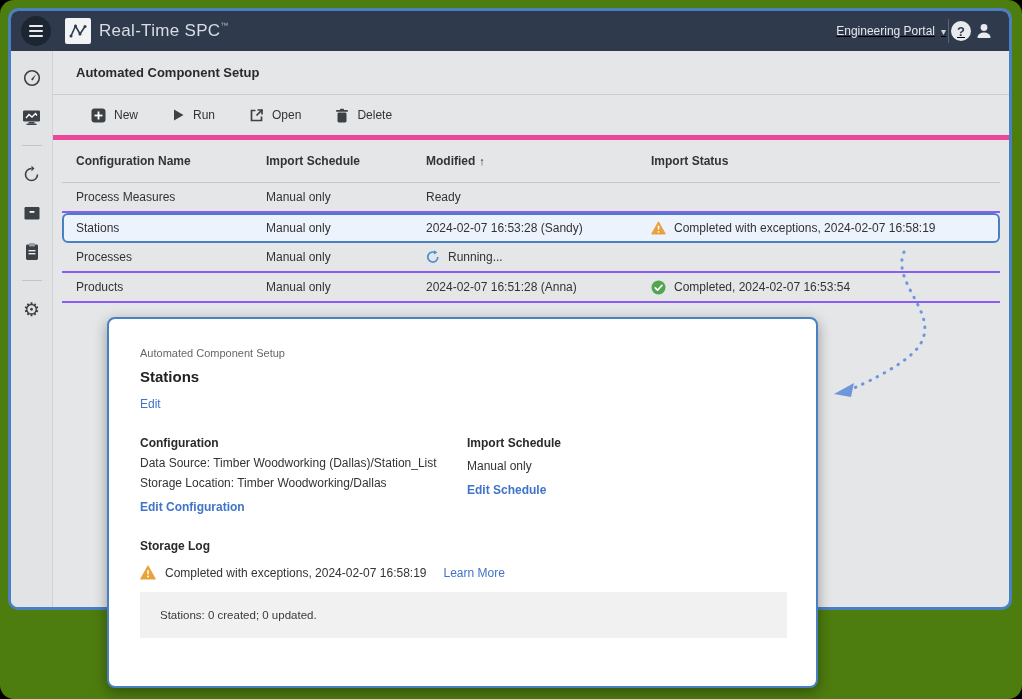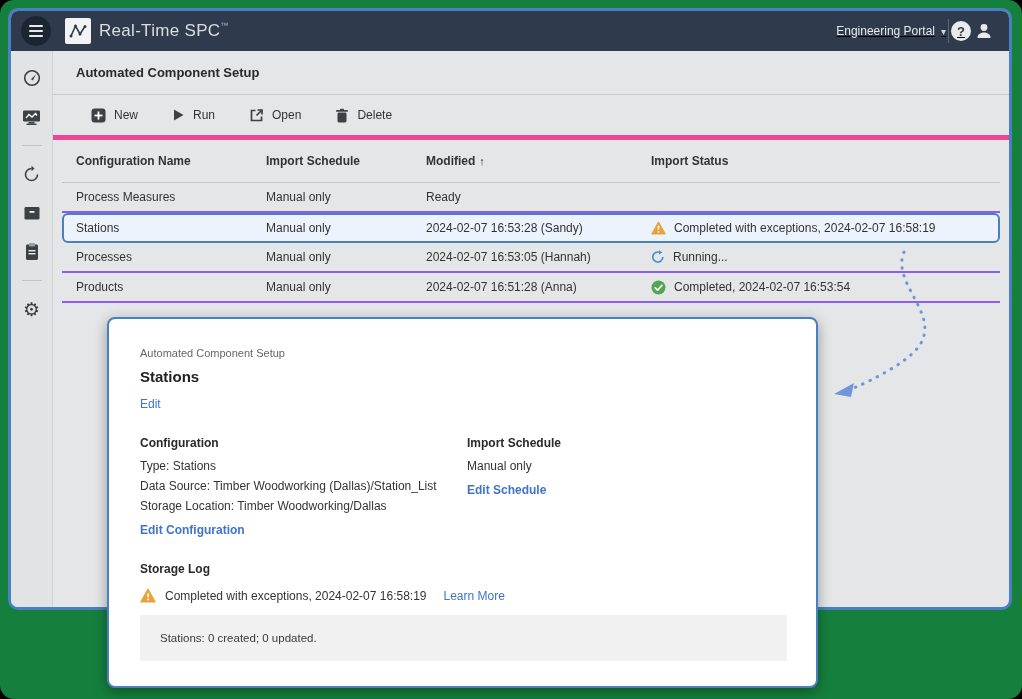--- a/index.html
+++ b/index.html
@@ -1,18 +1,18 @@
 <!DOCTYPE html>
 <html><head>
 <meta charset="utf-8">
 <style>
   * { margin:0; padding:0; box-sizing:border-box; }
   html,body { width:1022px; height:699px; background:#000; font-family:"Liberation Sans", sans-serif; overflow:hidden; }
 
-  .stage { position:relative; width:1022px; height:699px; background:#15803d; border-radius:14px; }
+  .stage { position:relative; width:1022px; height:699px; background:#4d7c0f; border-radius:14px; }
 
   
   .window { position:absolute; left:8px; top:8px; width:1004px; height:602px;
             border:3px solid #4a7fc1; border-radius:10px; background:#e5e6e7; overflow:hidden;
             display:flex; flex-direction:column; }
 
   
   .topbar { height:40px; background:#2f3b4d; display:flex; align-items:center; padding:0 14px 0 10px; flex:0 0 auto; }
   .hamburger { width:30px; height:30px; border-radius:50%; background:#1c2633; display:flex; flex-direction:column;
                justify-content:center; align-items:center; gap:3px; cursor:pointer; }
@@ -241,21 +241,20 @@
                   <circle cx="7.55" cy="10.8" r="0.9" fill="#fff"></circle>
                 </svg>
               </span>
               <span>Completed with exceptions, 2024-02-07 16:58:19</span>
             </div>
           </div>
 
           <div class="trow data-row">
             <div class="tcell">Processes</div>
             <div class="tcell">Manual only</div>
-            <div class="tcell">2024-02-07 16:53:05 (Hannah)</div>
             <div class="tcell status-cell">
               <span class="status-icon">
                 <svg width="14" height="14" viewBox="0 0 14 14">
                   <path d="M11.8 7 A5 5 0 1 1 8.7 2.4" fill="none" stroke="#4a8fd4" stroke-width="1.7"></path>
                   <path d="M8 0.2 L8 4.6 L11.4 2.4 Z" fill="#4a8fd4"></path>
                 </svg>
               </span>
               <span>Running...</span>
             </div>
           </div>
@@ -286,21 +285,20 @@
   </svg>
 
   <div class="panel">
     <div class="eyebrow">Automated Component Setup</div>
     <div class="panel-title">Stations</div>
     <span class="link top-edit">Edit</span>
 
     <div class="panel-cols">
       <div class="pcol-left">
         <div class="sec-head">Configuration</div>
-        <div class="sec-line first">Type: Stations</div>
         <div class="sec-line">Data Source: Timber Woodworking (Dallas)/Station_List</div>
         <div class="sec-line">Storage Location: Timber Woodworking/Dallas</div>
         <span class="link sec-link">Edit Configuration</span>
       </div>
       <div class="pcol-right">
         <div class="sec-head">Import Schedule</div>
         <div class="sec-line first">Manual only</div>
         <span class="link sec-link">Edit Schedule</span>
       </div>
     </div>

